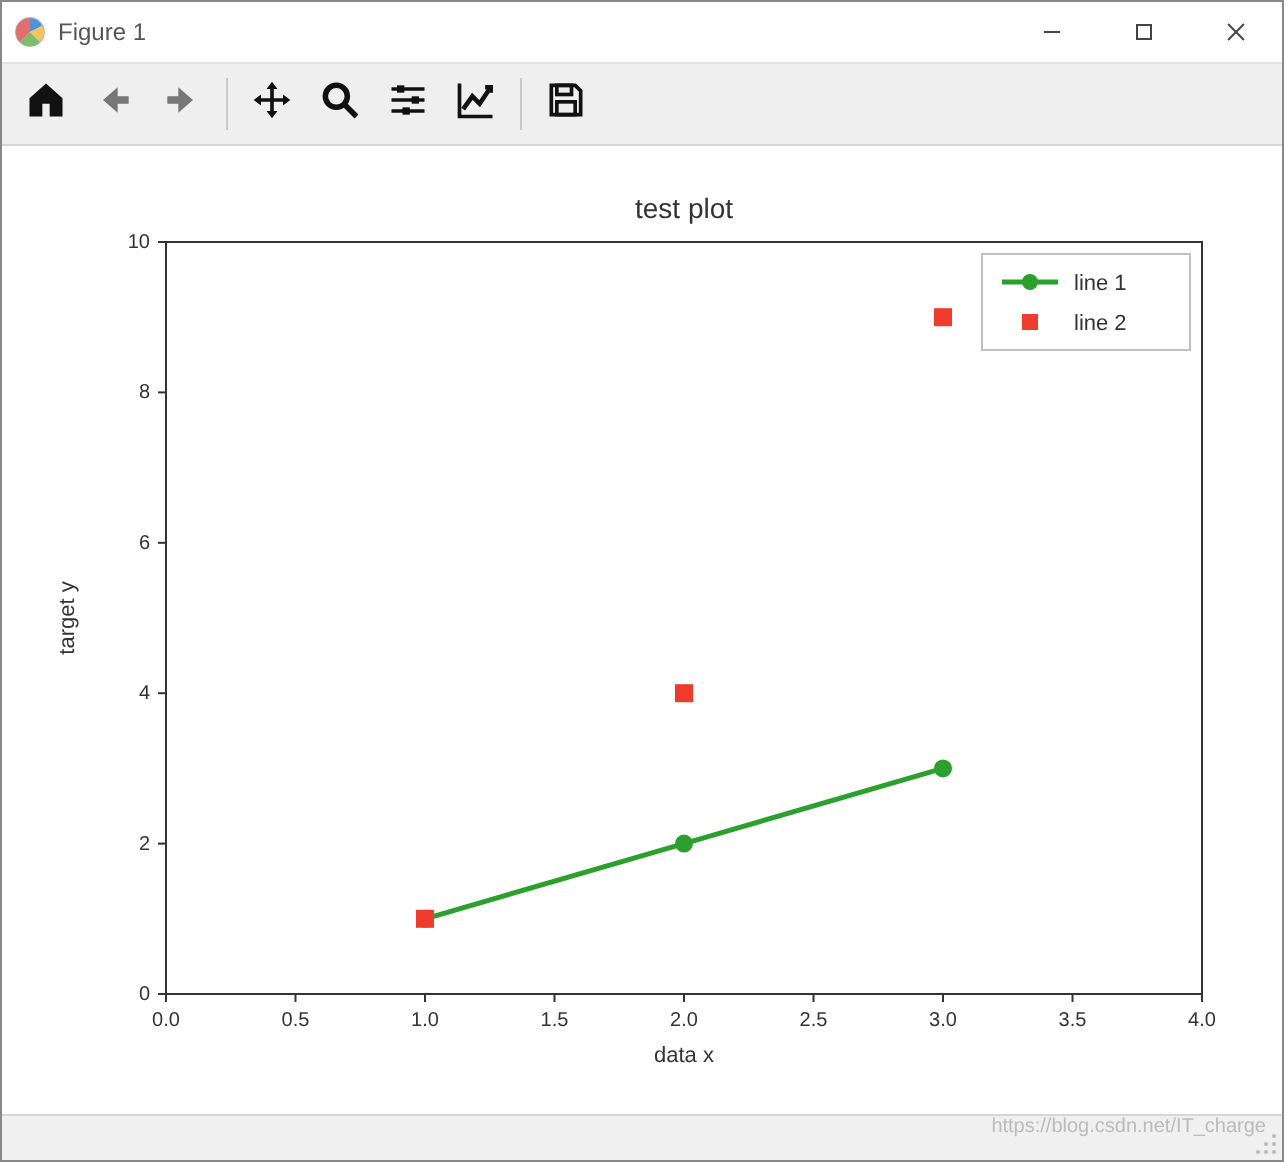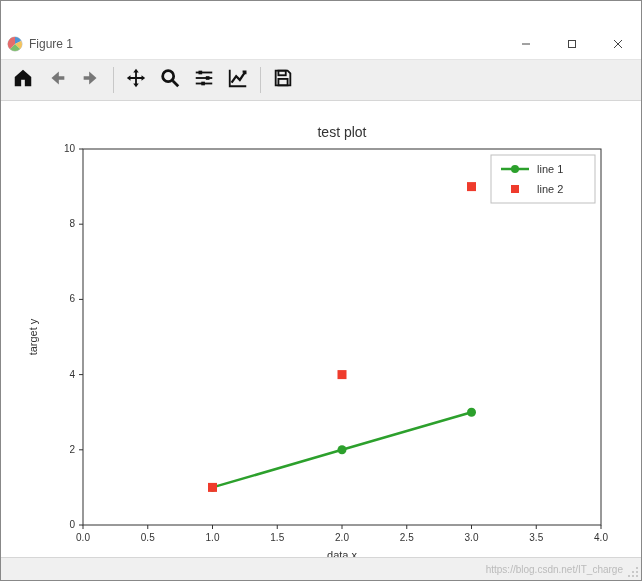--- a/index.html
+++ b/index.html
@@ -22,21 +22,20 @@
   
   .titlebar {
     height: 30px;
     background: #fff;
     display: flex;
     justify-content: space-between;
     padding: 0 0 0 6px;
     font-size: 12px;
     color: #555;
     border-bottom: 1px solid #e4e4e4;
-    margin-top: 28px;
   }
   .titlebar .left {
     display: flex;
     align-items: center;
     gap: 6px;
   }
   .titlebar .app-icon {
     width: 16px;
     height: 16px;
   }
@@ -90,23 +89,22 @@
     top: 0;
   }
   
   .statusbar {
     height: 22px;
     background: #f0f0f0;
     border-top: 1px solid #d6d6d6;
     font-size: 10px;
     color: #bbb;
     display: flex;
-    align-items: center;
     justify-content: flex-end;
-    padding-right: 18px;
+    padding-right: 8px;
     position: relative;
   }
   .resize-grip {
     position: absolute;
     right: 2px;
     bottom: 2px;
     width: 12px;
     height: 12px;
   }
   text.axis-label { font-size: 11px; fill: #333; }

